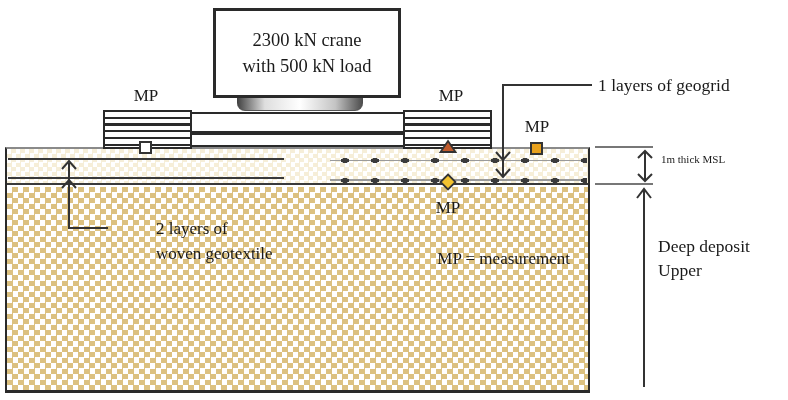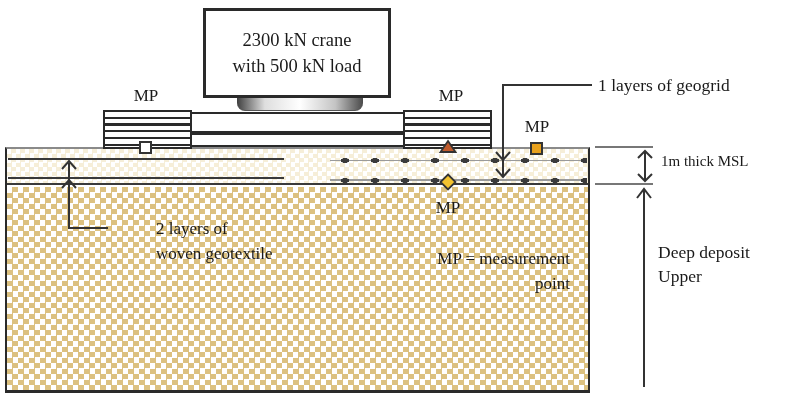--- a/index.html
+++ b/index.html
@@ -41,21 +41,21 @@
     left: 330px; width: 257px; height: 9px;
     background-image:
       radial-gradient(4px 2.6px at 15px 4.5px, #3a3a3a 97%, rgba(0,0,0,0) 100%),
       linear-gradient(to bottom, rgba(0,0,0,0) 3.5px, #9a9a9a 3.5px, #9a9a9a 5px, rgba(0,0,0,0) 5px);
     background-size: 30px 9px, 100% 100%;
     background-repeat: repeat-x, no-repeat;
   }
 
   
   .crane-cab {
-    left: 203px; top: 8px; width: 188px; height: 90px;
+    left: 213px; top: 8px; width: 188px; height: 90px;
     background: #fff; border: 3px solid #2a2a2a;
     display: flex; flex-direction: column; justify-content: center; align-items: center;
     font-size: 18.5px; line-height: 26px; text-align: center;
   }
   .turntable {
     left: 237px; top: 98px; width: 126px; height: 13px;
     background: linear-gradient(90deg, #3f3f3f 0%, #dedede 22%, #ffffff 50%, #c4c4c4 78%, #4a4a4a 100%);
     border-radius: 0 0 8px 8px;
     border-bottom: 1px solid #555;
   }
@@ -157,29 +157,28 @@
 
   <div class="abs dimline" style="left:595px; top:146px; width:58px; height:2px;"></div>
   <div class="abs dimline" style="left:595px; top:183px; width:58px; height:2px;"></div>
   <div class="abs leader" style="left:644px; top:152px; width:2px; height:28px;"></div>
   <svg class="abs" style="left:637px; top:150px;" width="16" height="9">
     <polyline points="1,8 8,1 15,8" fill="none" stroke="#333" stroke-width="2"></polyline>
   </svg>
   <svg class="abs" style="left:637px; top:173px;" width="16" height="9">
     <polyline points="1,1 8,8 15,1" fill="none" stroke="#333" stroke-width="2"></polyline>
   </svg>
-  <div class="abs label" style="left:661px; top:153px; font-size:15px;">1m thick MSL</div>
+  <div class="abs label" style="left:661px; top:153px; font-size:11px;">1m thick MSL</div>
 
   <div class="abs legend" style="left:397px; top:246px; width:173px;">
     <div>MP = measurement</div>
-    <div>point</div>
   </div>
 
   <div class="abs leader" style="left:643px; top:190px; width:2px; height:197px;"></div>
   <svg class="abs" style="left:636px; top:188px;" width="16" height="11">
     <polyline points="1,10 8,1 15,10" fill="none" stroke="#333" stroke-width="2"></polyline>
   </svg>
-  <div class="abs clay-text" style="left:658px; top:240px;">
+  <div class="abs clay-text" style="left:658px; top:234px;">
     <div>Deep deposit</div>
     <div>Upper</div>
   </div>
 
 </div>
 
 </body></html>

